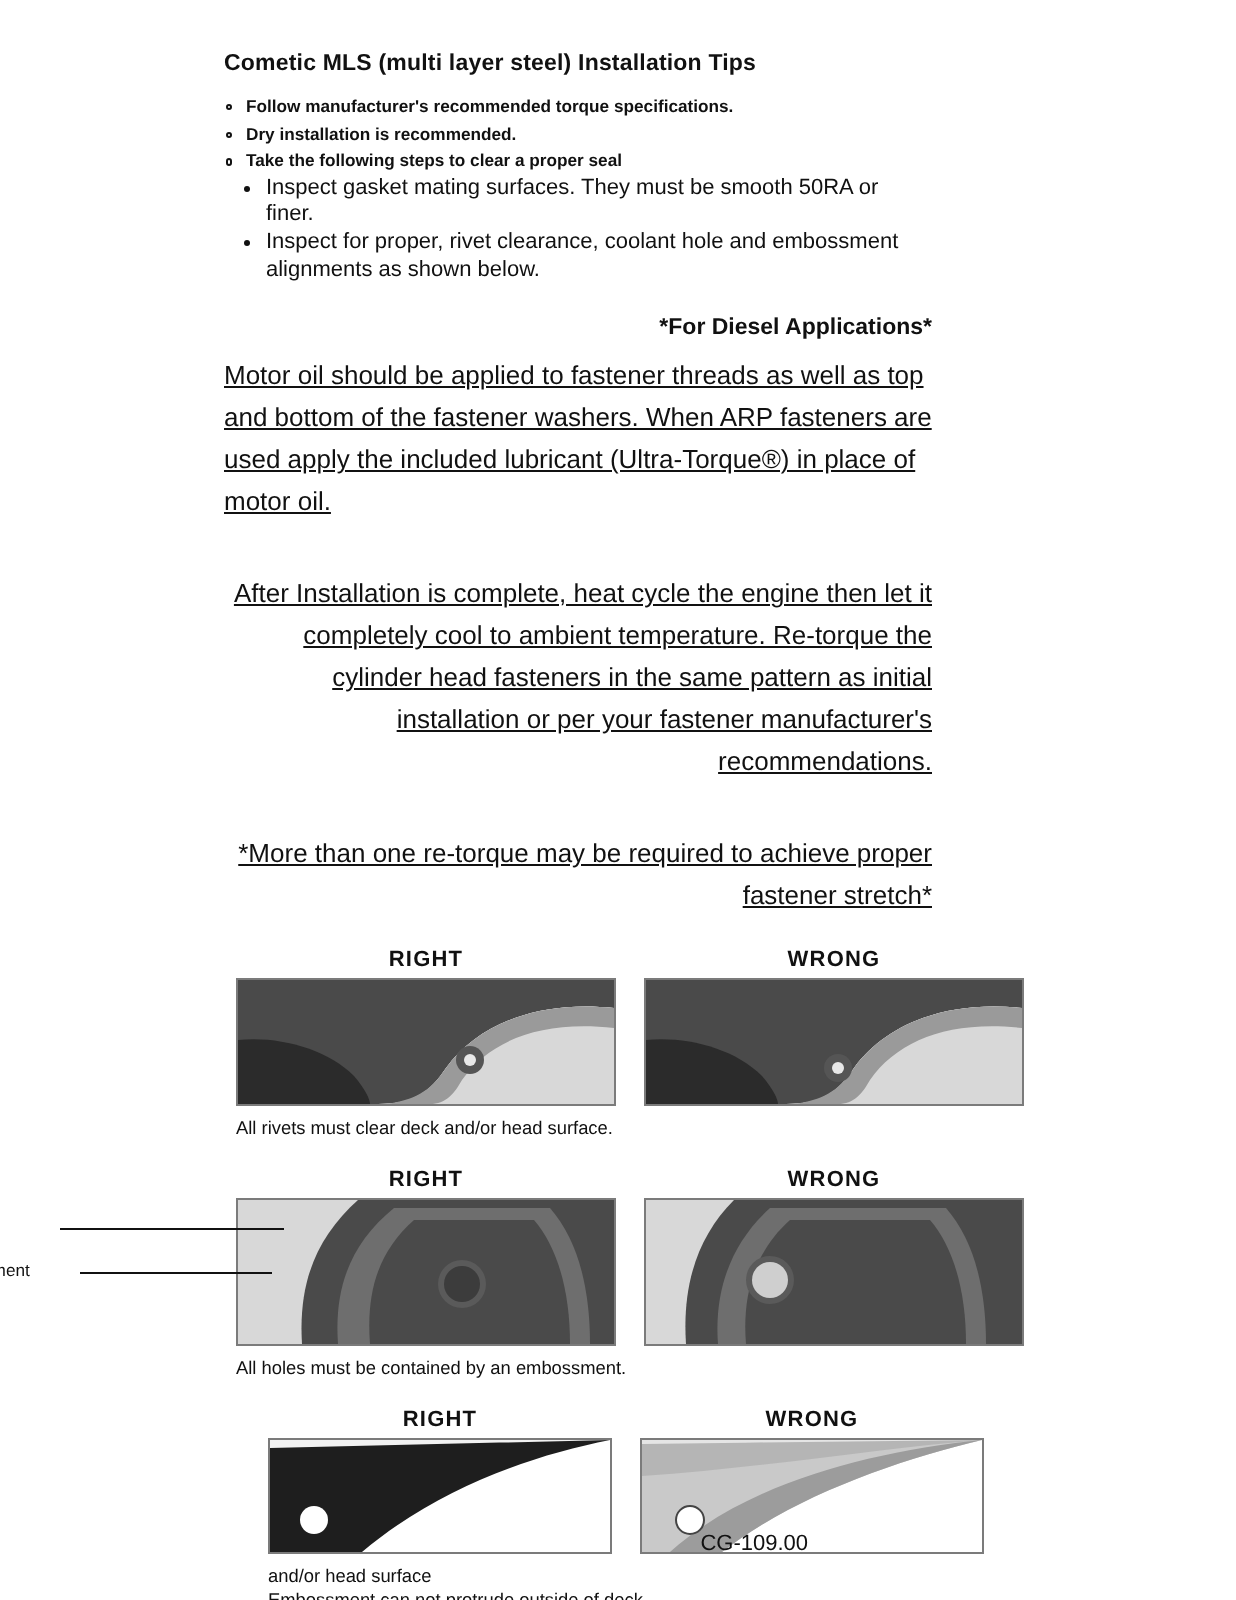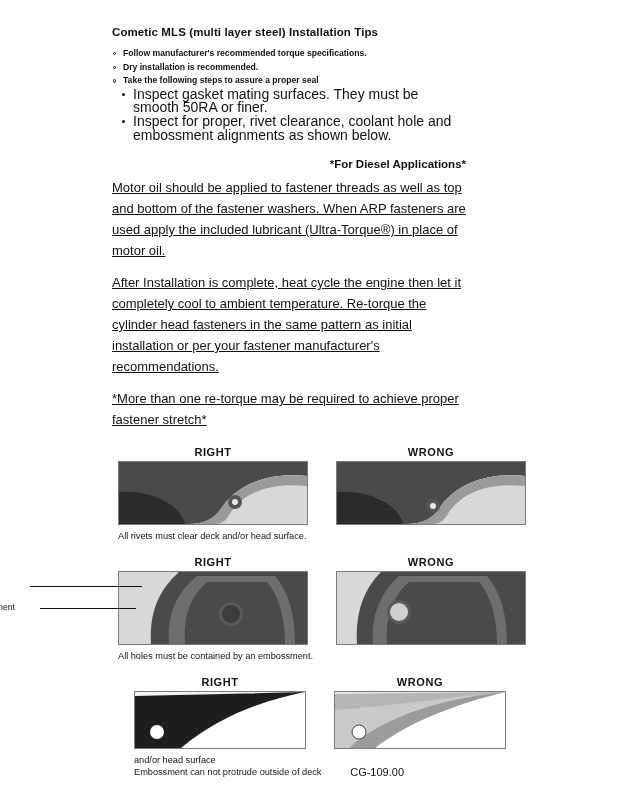--- a/index.html
+++ b/index.html
@@ -77,31 +77,32 @@
     text-align: right;
   }
   .para {
     margin: 0 0 0 78px;
     font-size: 13px;
     line-height: 21px;
     max-width: 430px;
     text-decoration: underline;
   }
   .para + .para {
-    margin-top: 11px;
+    margin-top: 25px;
+    text-align: right;
   }
 
   
   .figures {
     margin-top: 16px;
     margin-left: 84px;
   }
   .figrow {
     display: flex;
-    gap: 28px;
+    gap: 14px;
   }
   .figcol {
     width: 190px;
   }
   .figlabel {
     text-align: center;
     font-size: 11px;
     font-weight: bold;
     letter-spacing: 0.6px;
     margin-bottom: 3px;
@@ -165,23 +166,23 @@
 </head>
 <body>
 
 <div class="page">
 
   <h1 class="title">Cometic MLS (multi layer steel) Installation Tips</h1>
 
   <ul class="bullets">
     <li>Follow manufacturer's recommended torque specifications.</li>
     <li>Dry installation is recommended.</li>
-    <li>Take the following steps to assure a proper seal</li>
+    <li>Take the following steps to clear a proper seal</li>
   </ul>
-  <ul class="subbullets" style="margin-left:78px;padding:0;list-style:none;font-size:14px;line-height:13.6px;">
+  <ul class="subbullets" style="margin-left:78px;padding:0;list-style:none;font-size:11px;line-height:13.6px;">
     <li>Inspect gasket mating surfaces.  They must be smooth 50RA or finer.</li>
     <li>Inspect for proper, rivet clearance, coolant hole and embossment alignments as shown below.</li>
   </ul>
 
   <h2 class="section">*For Diesel Applications*</h2>
   <p class="para">Motor oil should be applied to fastener threads as well as top and bottom of the fastener washers.  When ARP fasteners are used apply the included lubricant (Ultra-Torque®) in place of motor oil.</p>
   <p class="para">After Installation is complete, heat cycle the engine then let it completely cool to ambient temperature. Re-torque the cylinder head fasteners in the same pattern as initial installation or per your fastener manufacturer's recommendations.</p>
   <p class="para">*More than one re-torque may be required to achieve proper fastener stretch*</p>
 
   <div class="figures">

